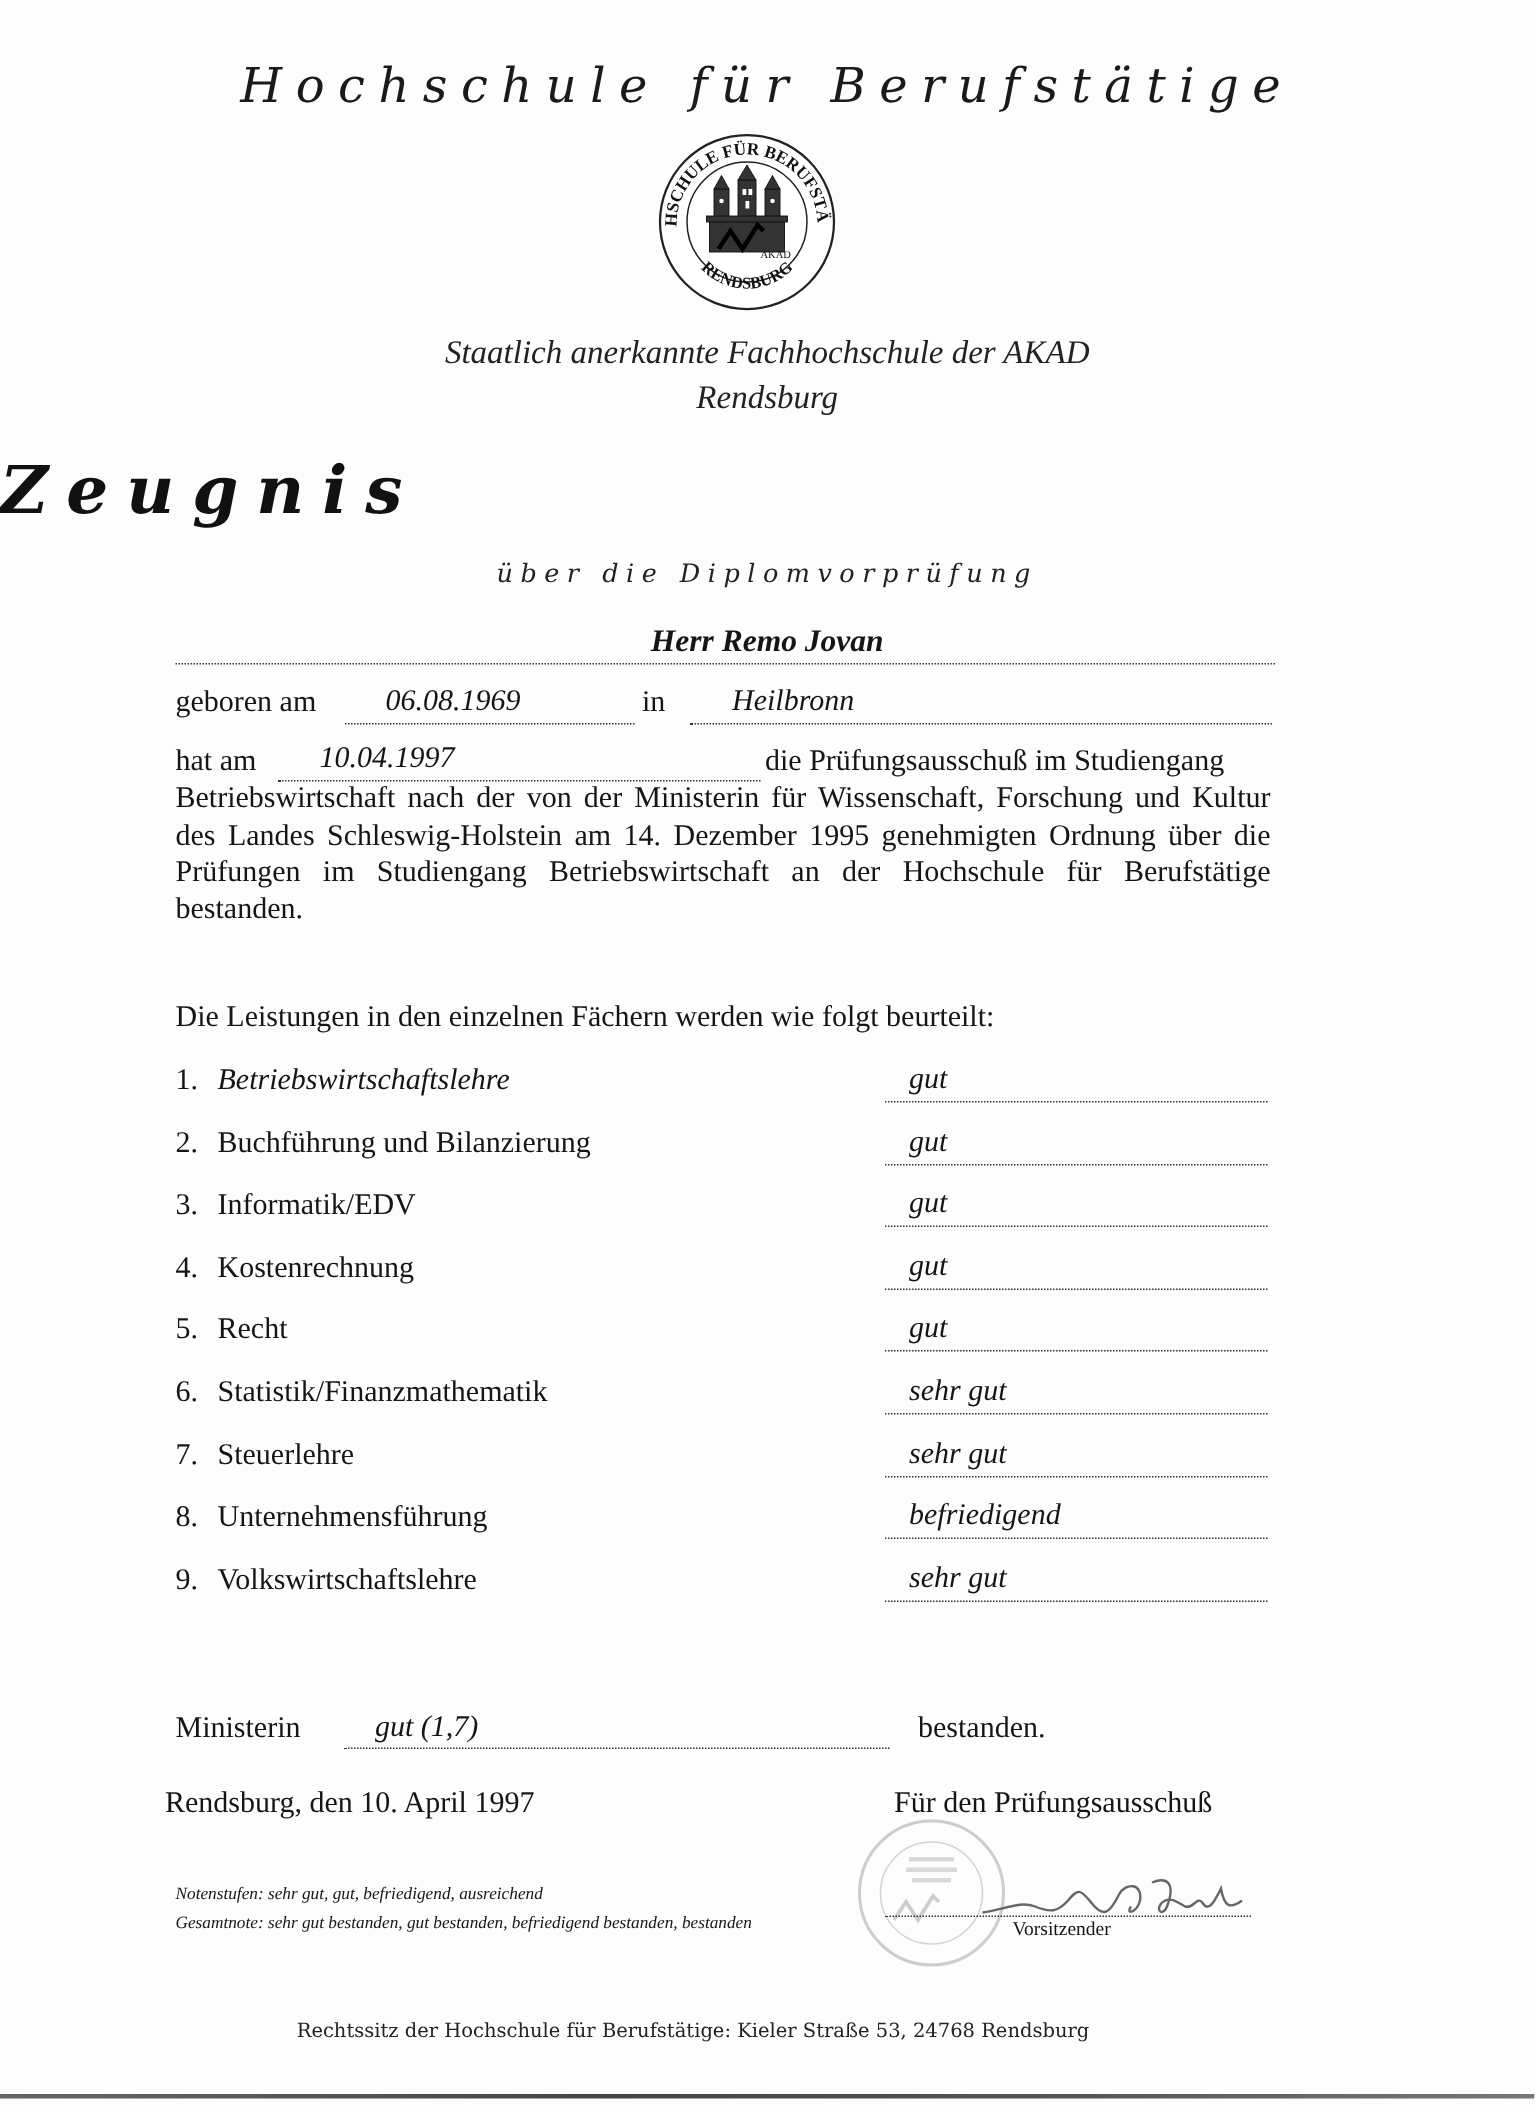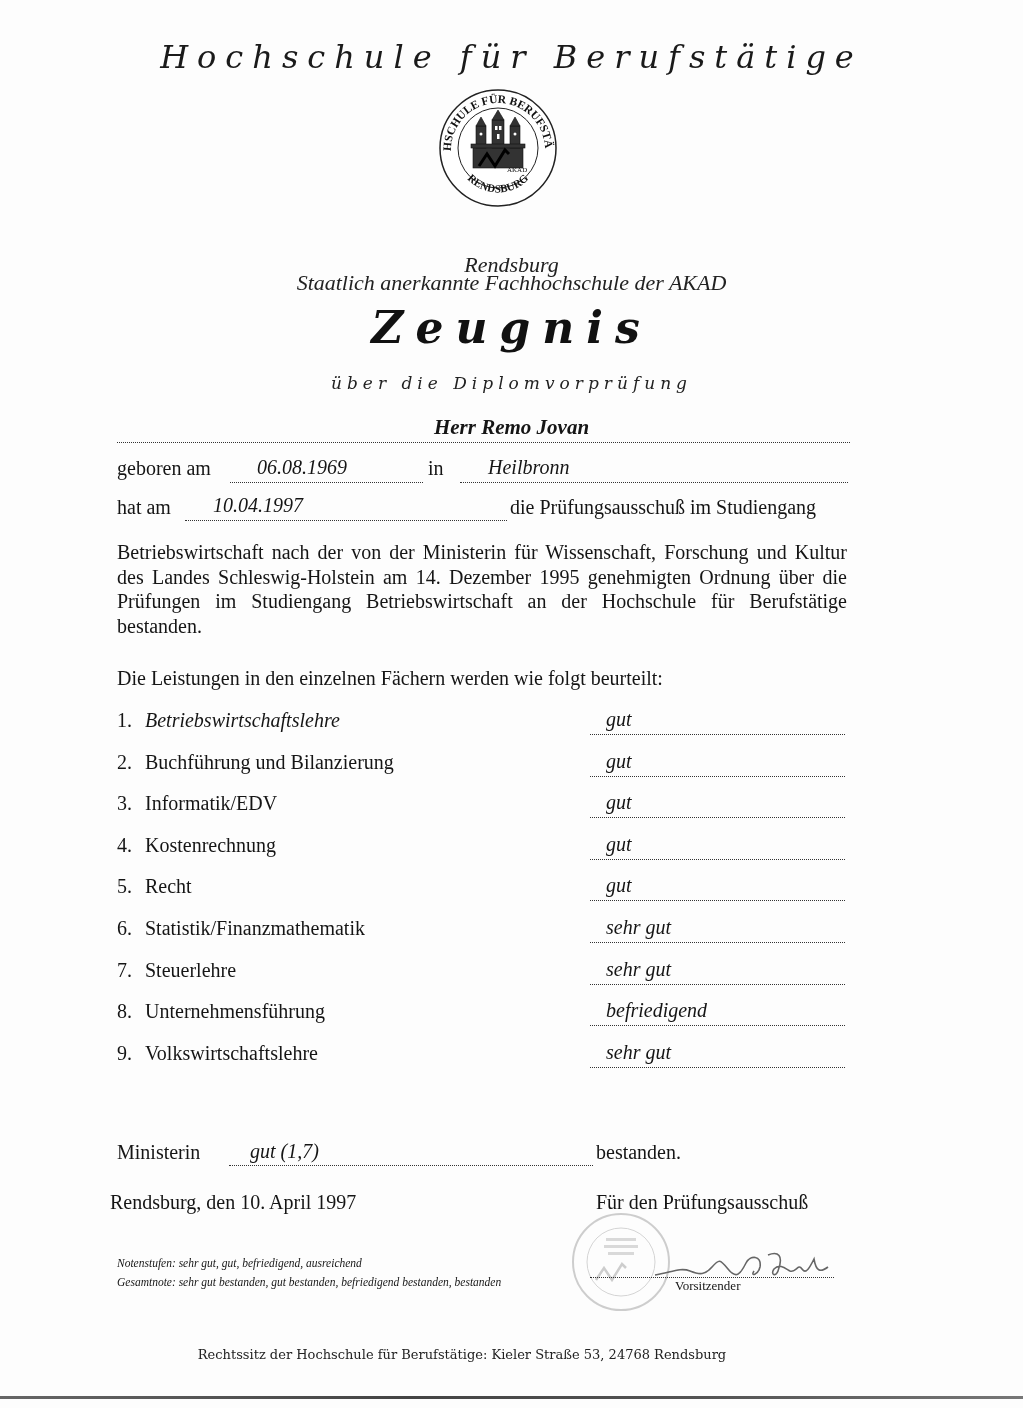--- a/index.html
+++ b/index.html
@@ -8,37 +8,37 @@
       overflow: hidden; font-family: "Liberation Serif", serif; color: #151515;
     }
     .abs { position: absolute; }
     .school-title {
       left: 0; width: 1023px; top: 38px; text-align: center;
       font-family: "DejaVu Serif", serif; font-style: italic; font-size: 32px;
       letter-spacing: 9px; color: #1a1a1a; font-weight: normal;
     }
     .seal { left: 437px; top: 88px; width: 122px; height: 120px; }
     .subtitle { left: 0; width: 1023px; text-align: center; font-style: italic; font-size: 22px; color: #222; }
-    .sub1 { top: 222px; margin-top: 48px; }
+    .sub1 { top: 222px; }
     .sub2 { top: 252px; }
     .zeugnis {
-      left: 0; width: 1023px; top: 302px; text-align: center;
+      left: 0; width: 1023px; top: 302px; 
       font-family: "DejaVu Serif", serif; font-style: italic; font-weight: bold;
       font-size: 44px; letter-spacing: 12px; color: #111;
     }
     .ueber {
       left: 0; width: 1023px; top: 373px; text-align: center;
       font-family: "DejaVu Serif", serif; font-style: italic; font-size: 17px; letter-spacing: 5px; color: #222;
     }
     .dotline { border-bottom: 1px dotted #333; }
     .name-line { left: 117px; width: 733px; top: 438px; height: 4px; }
     .name { left: 0; width: 1023px; top: 415px; text-align: center; font-style: italic; font-weight: bold; font-size: 21px; }
     .label { font-size: 20px; }
     .fill { font-style: italic; font-size: 20px; }
-    .para { left: 117px; width: 730px; top: 520px; text-align: justify; font-size: 20px; line-height: 24.5px; margin-top: 20px; }
+    .para { left: 117px; width: 730px; top: 520px; text-align: justify; font-size: 20px; line-height: 24.5px; }
     .leist { left: 117px; top: 667px; font-size: 20px; }
     .subj-num { left: 117px; width: 26px; font-size: 20px; }
     .subj-name { left: 145px; font-size: 20px; }
     .grade-line { left: 590px; width: 255px; height: 24px; border-bottom: 1px dotted #333; }
     .grade { left: 606px; font-style: italic; font-size: 20px; }
     .small { font-family: "Liberation Serif", serif; font-size: 11.5px; font-style: italic; }
     .footer { left: 0; width: 924px; top: 1347px; text-align: center; font-family: "DejaVu Serif", serif; font-size: 13px; color: #222; }
     .bottom-edge { left: 0; width: 1023px; top: 1396px; height: 3px; background: linear-gradient(90deg,#666,#444 40%,#555 70%,#777); }
     .stamp { left: 566px; top: 1210px; width: 110px; height: 105px; opacity: 0.35; }
     .signature { left: 650px; top: 1245px; width: 190px; height: 40px; }
@@ -161,21 +161,21 @@
       <div class="abs subj-num" style="top: 1042px;">9.</div>
       <div class="abs subj-name" style="top: 1042px;">Volkswirtschaftslehre</div>
       <div class="abs grade-line" style="top: 1043px;"></div>
       <div class="abs grade" style="top: 1041px;">sehr gut</div>
     </div>
   </div>
 
 <div class="abs label" style="left:117px; top:1141px;">Ministerin</div>
 <div class="abs dotline" style="left:229px; width:364px; top:1141px; height:24px;"></div>
 <div class="abs fill" style="left:250px; top:1140px;">gut (1,7)</div>
-<div class="abs label" style="left:596px; top:1141px;">bestanden.</div>
+<div class="abs label" style="left:612px; top:1141px;">bestanden.</div>
 
 <div class="abs label" style="left:110px; top:1191px;">Rendsburg, den 10. April 1997</div>
 <div class="abs label" style="left:596px; top:1191px;">Für den Prüfungsausschuß</div>
 
 <svg class="abs stamp" viewBox="0 0 110 105">
   <circle cx="55" cy="52" r="48" fill="none" stroke="#777" stroke-width="2"></circle>
   <circle cx="55" cy="52" r="34" fill="none" stroke="#888" stroke-width="1"></circle>
   <polyline points="30,70 38,58 46,70 56,54 60,58" fill="none" stroke="#777" stroke-width="2.5"></polyline>
   <rect x="40" y="28" width="30" height="3" fill="#999"></rect>
   <rect x="38" y="35" width="34" height="3" fill="#999"></rect>

